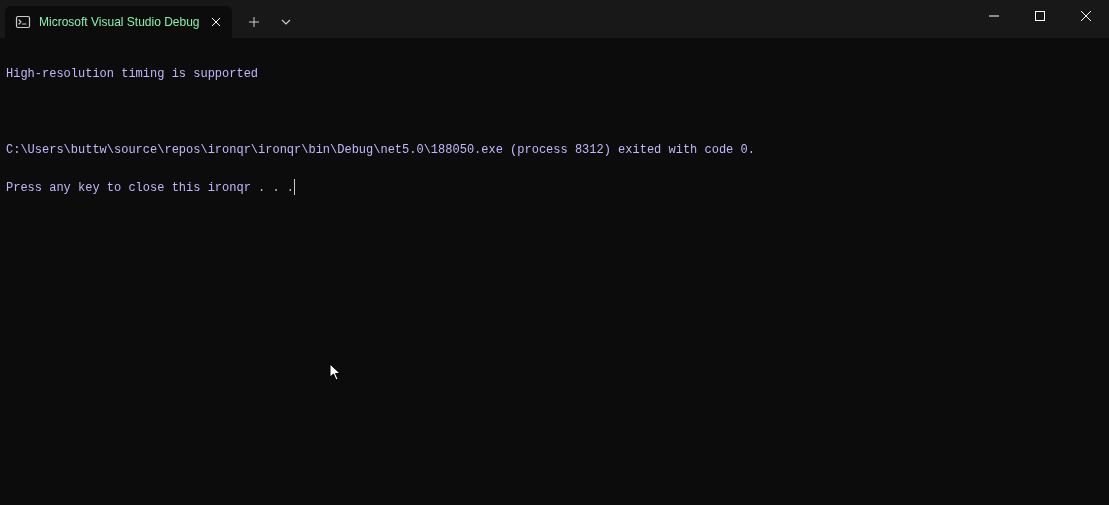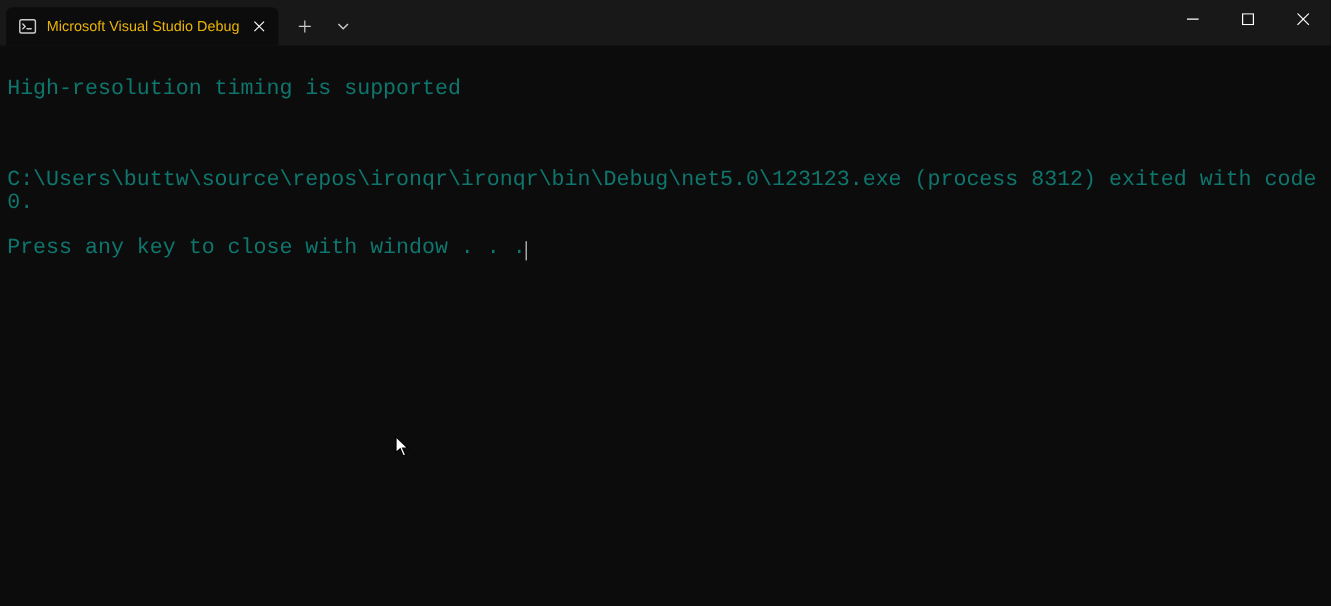--- a/index.html
+++ b/index.html
@@ -47,21 +47,21 @@
       align-items: center;
       justify-content: center;
     }
     .tab-icon svg {
       width: 16px;
       height: 16px;
     }
     .tab-title {
       font-family: 'Segoe UI', Arial, sans-serif;
       font-size: 12px;
-      color: #eab308;
+      color: #86efac;
       white-space: nowrap;
       overflow: hidden;
       text-overflow: clip;
       max-width: 170px;
     }
     .tab-close {
       width: 16px;
       height: 16px;
       display: flex;
       align-items: center;
@@ -108,26 +108,26 @@
     }
     .win-btn svg {
       width: 10px;
       height: 10px;
       stroke: #FFFFFF;
       stroke-width: 1;
       fill: none;
     }
     .console-area {
       padding: 8px 6px;
-      font-size: 18px;
+      font-size: 12px;
       line-height: 19px;
       letter-spacing: 0px;
       white-space: pre-wrap;
       word-break: break-all;
-      color: #0f766e;
+      color: #c4b5fd;
     }
     .console-line {
       display: block;
     }
     .blank-line {
       height: 19px;
     }
     .cursor-block {
       display: inline-block;
       width: 1px;
@@ -198,21 +198,21 @@
         <line x1="0" y1="0" x2="10" y2="10"></line>
         <line x1="10" y1="0" x2="0" y2="10"></line>
       </svg>
     </div>
   </div>
 </div>
 
 <div class="console-area">
 <span class="console-line">High-resolution timing is supported</span>
 <div class="blank-line"></div>
-<span class="console-line">C:\Users\buttw\source\repos\ironqr\ironqr\bin\Debug\net5.0\123123.exe (process 8312) exited with code 0.</span>
-<span><span>Press any key to close with window . . .</span><span class="cursor-block"></span></span>
+<span class="console-line">C:\Users\buttw\source\repos\ironqr\ironqr\bin\Debug\net5.0\188050.exe (process 8312) exited with code 0.</span>
+<span><span>Press any key to close this ironqr . . .</span><span class="cursor-block"></span></span>
 </div>
 
 <div class="mouse-cursor">
   <svg viewBox="0 0 14 18">
     <path d="M1 1 L1 14 L4.5 11 L7 17 L9 16 L6.5 10.5 L11 10.5 Z" fill="#FFFFFF" stroke="#000000" stroke-width="1"></path>
   </svg>
 </div>
 
 </body></html>

